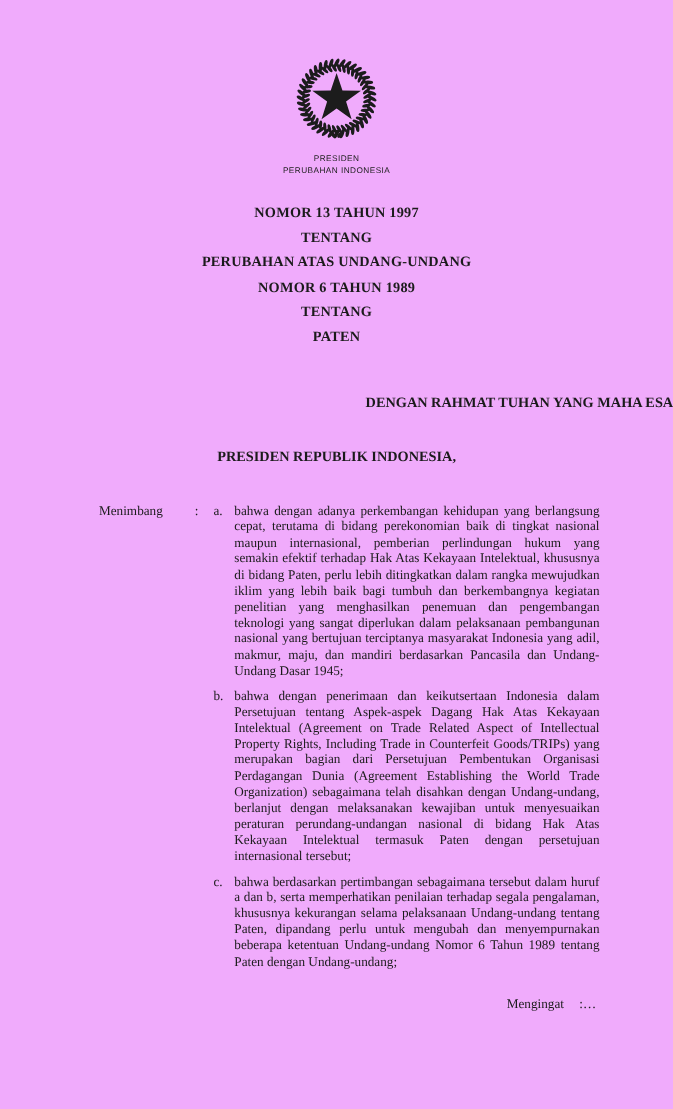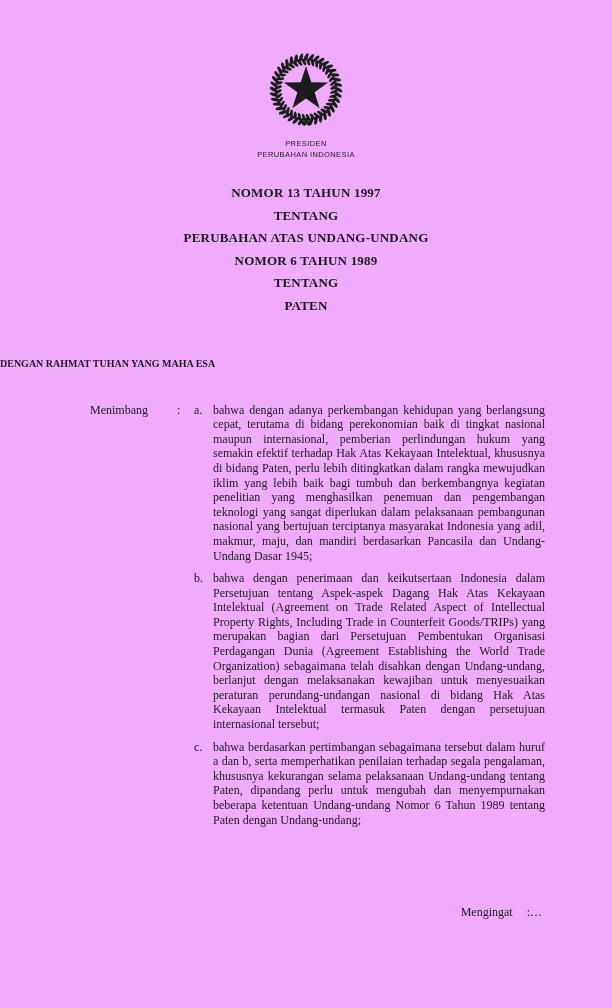--- a/index.html
+++ b/index.html
@@ -19,21 +19,21 @@
     font-family:"Liberation Sans", sans-serif;
     font-size:7.5px;line-height:11px;letter-spacing:0.4px;
     color:#222;margin-top:2px;
   }
   
   .title-block{margin-top:22px;text-align:center;}
   .title-line{
     font-weight:bold;font-size:13px;line-height:22.6px;
     letter-spacing:0.2px;
   }
-  .invocation{margin-top:40px;text-align:left;font-weight:bold;font-size:10px;}
+  .invocation{margin-top:40px;text-align:right;font-weight:bold;font-size:13px;}
   .authority{margin-top:33px;text-align:center;font-weight:bold;font-size:13px;}
   
   .considerations{
     position:relative;
     margin:34px 67px 0 90px;
     font-size:12px;line-height:14.6px;
   }
   .c-label{position:absolute;left:0;top:0;}
   .c-sep{position:absolute;left:87px;top:0;}
   .c-items{margin-left:104px;}
@@ -152,20 +152,21 @@
   <div class="title-block">
     <div class="title-line">NOMOR 13 TAHUN 1997</div>
     <div class="title-line">TENTANG</div>
     <div class="title-line">PERUBAHAN ATAS UNDANG-UNDANG</div>
     <div class="title-line">NOMOR 6 TAHUN 1989</div>
     <div class="title-line">TENTANG</div>
     <div class="title-line">PATEN</div>
   </div>
 
   <div class="invocation">DENGAN RAHMAT TUHAN YANG MAHA ESA</div>
+  <div class="authority">PRESIDEN REPUBLIK INDONESIA,</div>
 
   <div class="considerations">
     <span class="c-label">Menimbang</span>
     <span class="c-sep">:</span>
     <div class="c-items">
       <div class="c-item">
         <span class="c-marker">a.</span>
         <span class="c-text">bahwa dengan adanya perkembangan kehidupan yang berlangsung cepat, terutama di bidang perekonomian baik di tingkat nasional maupun internasional, pemberian perlindungan hukum yang semakin efektif terhadap Hak Atas Kekayaan Intelektual, khususnya di bidang Paten, perlu lebih ditingkatkan dalam rangka mewujudkan iklim yang lebih baik bagi tumbuh dan berkembangnya kegiatan penelitian yang menghasilkan penemuan dan pengembangan teknologi yang sangat diperlukan dalam pelaksanaan pembangunan nasional yang bertujuan terciptanya masyarakat Indonesia yang adil, makmur, maju, dan mandiri berdasarkan Pancasila dan Undang-Undang Dasar 1945;</span>
       </div>
       <div class="c-item">

